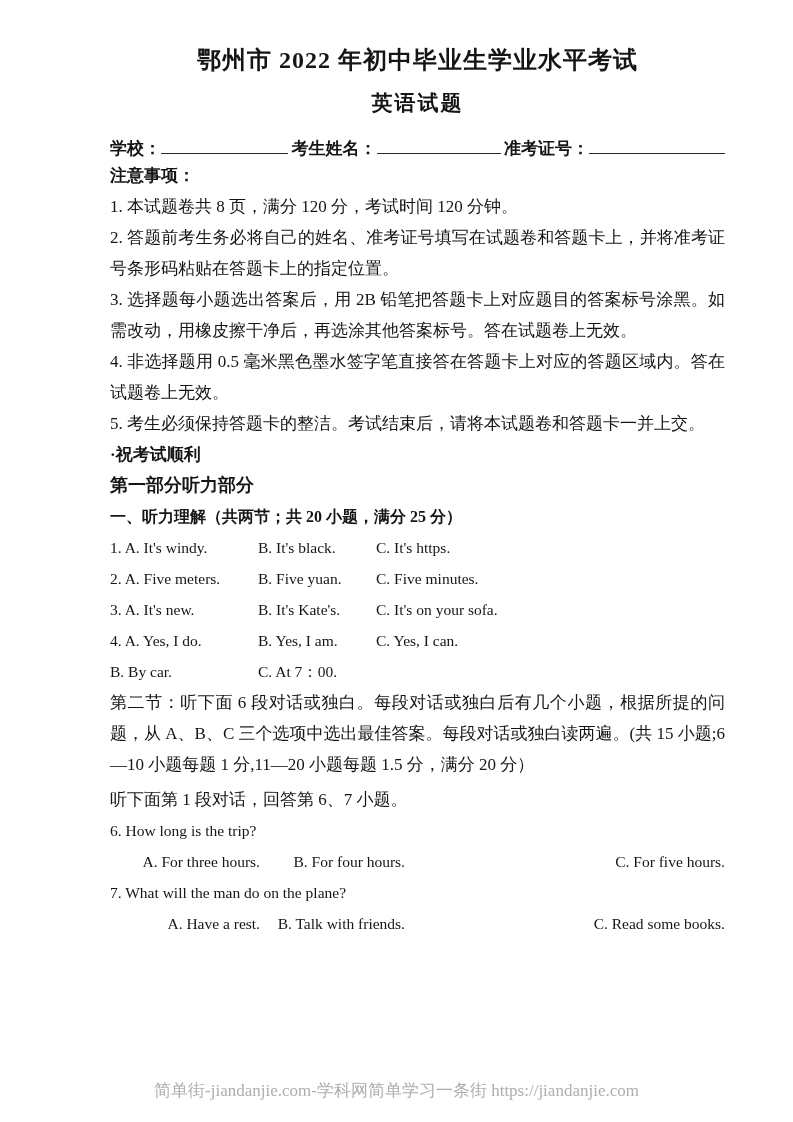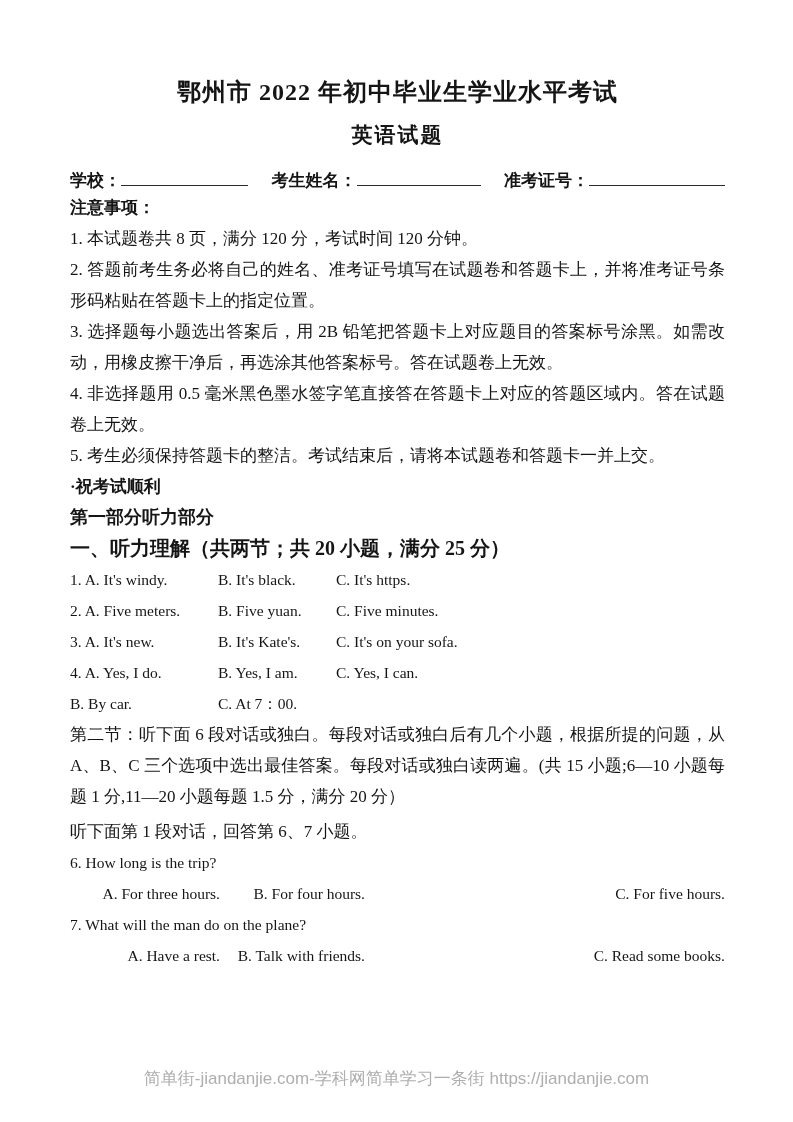--- a/index.html
+++ b/index.html
@@ -6,21 +6,21 @@
   .page {
     position: relative;
     width: 793px;
     height: 1122px;
     background: #ffffff;
     color: #151515;
     font-family: "Liberation Serif", "DejaVu Serif", serif;
     overflow: hidden;
     box-sizing: border-box;
   }
-  .content { padding: 76px 68px 0 70px; }
+  .content { padding: 44px 68px 0 70px; margin-left: 40px; }
 
   .title {
     font-size: 24px;
     font-weight: 700;
     text-align: center;
     line-height: 32px;
     letter-spacing: 1px;
   }
   .subtitle {
     font-size: 21px;
@@ -64,21 +64,21 @@
     text-align: justify;
   }
   .center {
     font-weight: 700;
     font-size: 17px;
     line-height: 31px;
   }
   .part-heading { font-size: 18px; }
   .sec-heading {
     font-weight: 700;
-    font-size: 20px;
+    font-size: 16px;
     line-height: 31px;
   }
 
   .opt-row {
     display: grid;
     grid-template-columns: 148px 118px auto;
     font-size: 15.5px;
     font-weight: 400;
     line-height: 31px;
     white-space: nowrap;
@@ -94,23 +94,23 @@
   .stem {
     font-size: 15.5px;
     font-weight: 400;
     line-height: 31px;
   }
 
   .footer {
     position: absolute;
     left: 0;
     right: 0;
-    bottom: 31px;
+    bottom: 19px;
     text-align: center;
-    font-family: Liberation Sans, sans-serif;
+    font-family: Liberation Serif, serif;
     font-size: 17px;
     color: #aeaeae;
     line-height: 24px;
   }
 </style>
 </head>
 <body>
 
 <div class="page">
   <div class="content">

